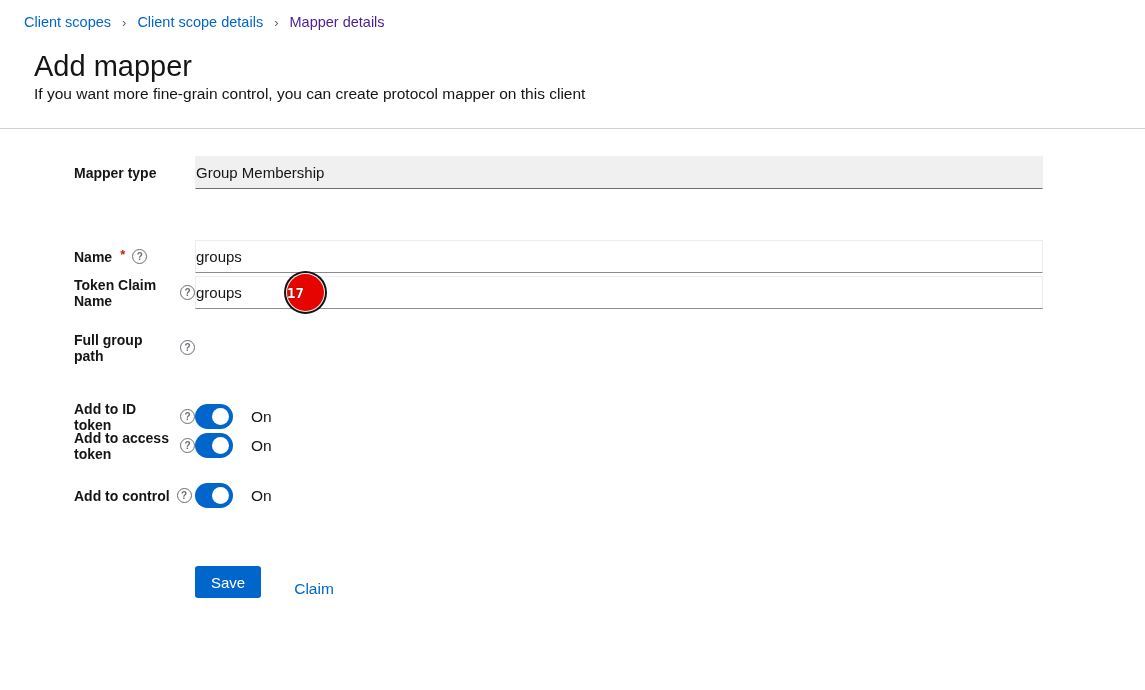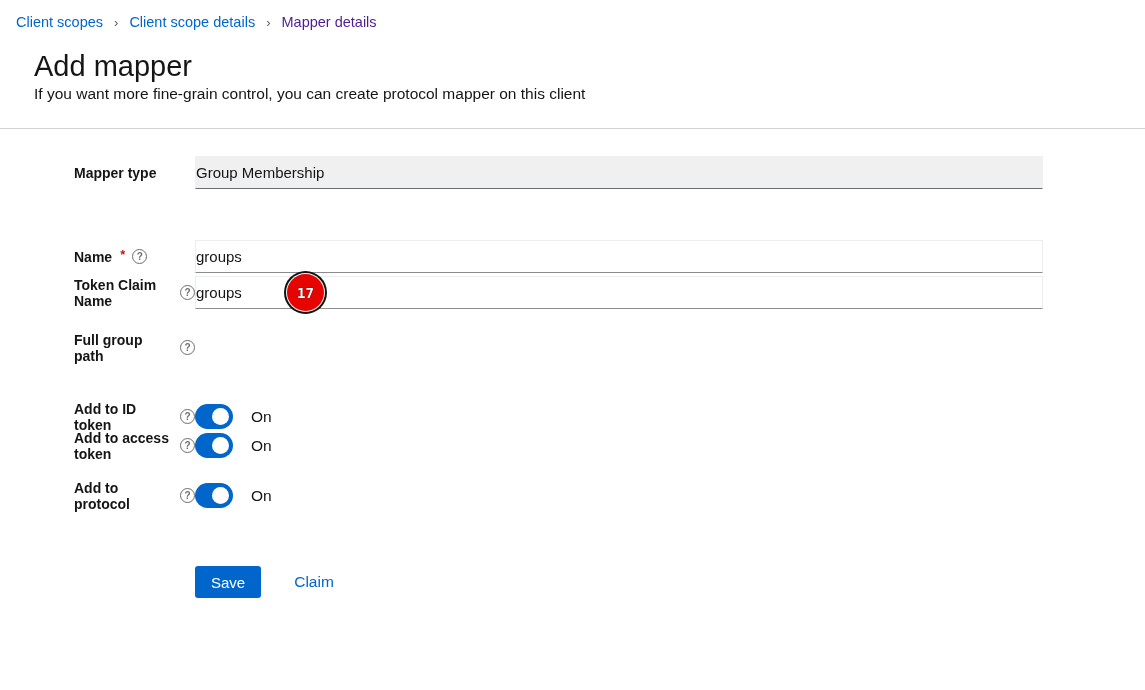--- a/index.html
+++ b/index.html
@@ -1,21 +1,21 @@
 <!DOCTYPE html>
 <html><head>
 <meta charset="utf-8">
 <style>
   * { margin:0; padding:0; box-sizing:border-box; }
   html,body { width:1145px; height:690px; background:#ffffff; overflow:hidden; }
   body { font-family:"Liberation Sans","DejaVu Sans",sans-serif; color:#151515; }
   .page { position:relative; width:1145px; height:690px; background:#fff; }
 
   
-  .breadcrumb { position:absolute; left:16px; top:14px; display:flex; align-items:center; gap:11px; font-size:14.5px; }
+  .breadcrumb { position:absolute; left:24px; top:14px; display:flex; align-items:center; gap:11px; font-size:14.5px; }
   .crumb-link { color:#0066cc; text-decoration:none; cursor:pointer; }
   .crumb-sep { color:#5a5e63; font-size:13px; line-height:1; padding-top:1px; }
   .crumb-current { color:#4c1d95; }
 
   
   .page-title { position:absolute; left:34px; top:50px; font-size:29px; font-weight:500; color:#151515; letter-spacing:0; }
   .page-subtitle { position:absolute; left:34px; top:85px; font-size:15.5px; color:#151515; }
   .header-divider { position:absolute; left:0; top:128px; width:1145px; height:0; border-top:1px solid #d2d2d2; }
 
   
@@ -38,27 +38,27 @@
   .switch .knob { position:absolute; top:4px; width:17px; height:17px; border-radius:50%; background:#fff; }
   .switch[data-state="Off"] { background:#8a8d90; }
   .switch[data-state="Off"] .knob { left:4px; }
   .switch[data-state="On"] { background:#0066cc; }
   .switch[data-state="On"] .knob { left:17px; }
   .state-label { margin-left:18px; font-size:15.5px; color:#151515; }
   .switch[data-state="Off"] ~ .state-label { color:#6a6e73; }
 
   
   .som-badge { position:absolute; width:37px; height:37px; border-radius:50%; background:#e60400;
-               display:flex; align-items:center; justify-content:center;
+               display:flex; align-items:center; 
                box-shadow:0 0 0 1px #f2f2f2, 0 0 0 3px #121212; z-index:5; }
   .som-badge span { color:#fff; font-size:14px; font-weight:700; font-family:"DejaVu Sans Mono",monospace;
                     text-shadow:0 0 1px #000; }
 
   
-  .actions { position:absolute; left:195px; top:566px; display:flex; align-items:center; }
+  .actions { position:absolute; left:195px; top:566px; display:flex; align-items:flex-end; }
   .save-btn { background:#0066cc; color:#fff; border:none; border-radius:3px; height:32px; padding:0 16px;
               font-size:15px; font-family:"Liberation Sans","DejaVu Sans",sans-serif; cursor:pointer; }
   .cancel-link { margin-left:33px; color:#0066cc; font-size:15.5px; text-decoration:none; cursor:pointer; }
 </style>
 </head>
 <body>
 
 <div class="page">
 
   <nav class="breadcrumb">
@@ -134,21 +134,21 @@
     <div class="control-col">
       <div class="switch" data-state="On">
           <span class="knob"></span>
         </div>
       <span class="state-label">On</span>
     </div>
   </div>
 
   <div class="row" style="top:483px; height:25px;">
     <div class="label-col">
-      <span class="field-label">Add to protocol</span>
+      <span class="field-label">Add to control</span>
       <span class="help-icon">?</span>
     </div>
     <div class="control-col">
       <div class="switch" data-state="On">
           <span class="knob"></span>
         </div>
       <span class="state-label">On</span>
     </div>
   </div>
 

